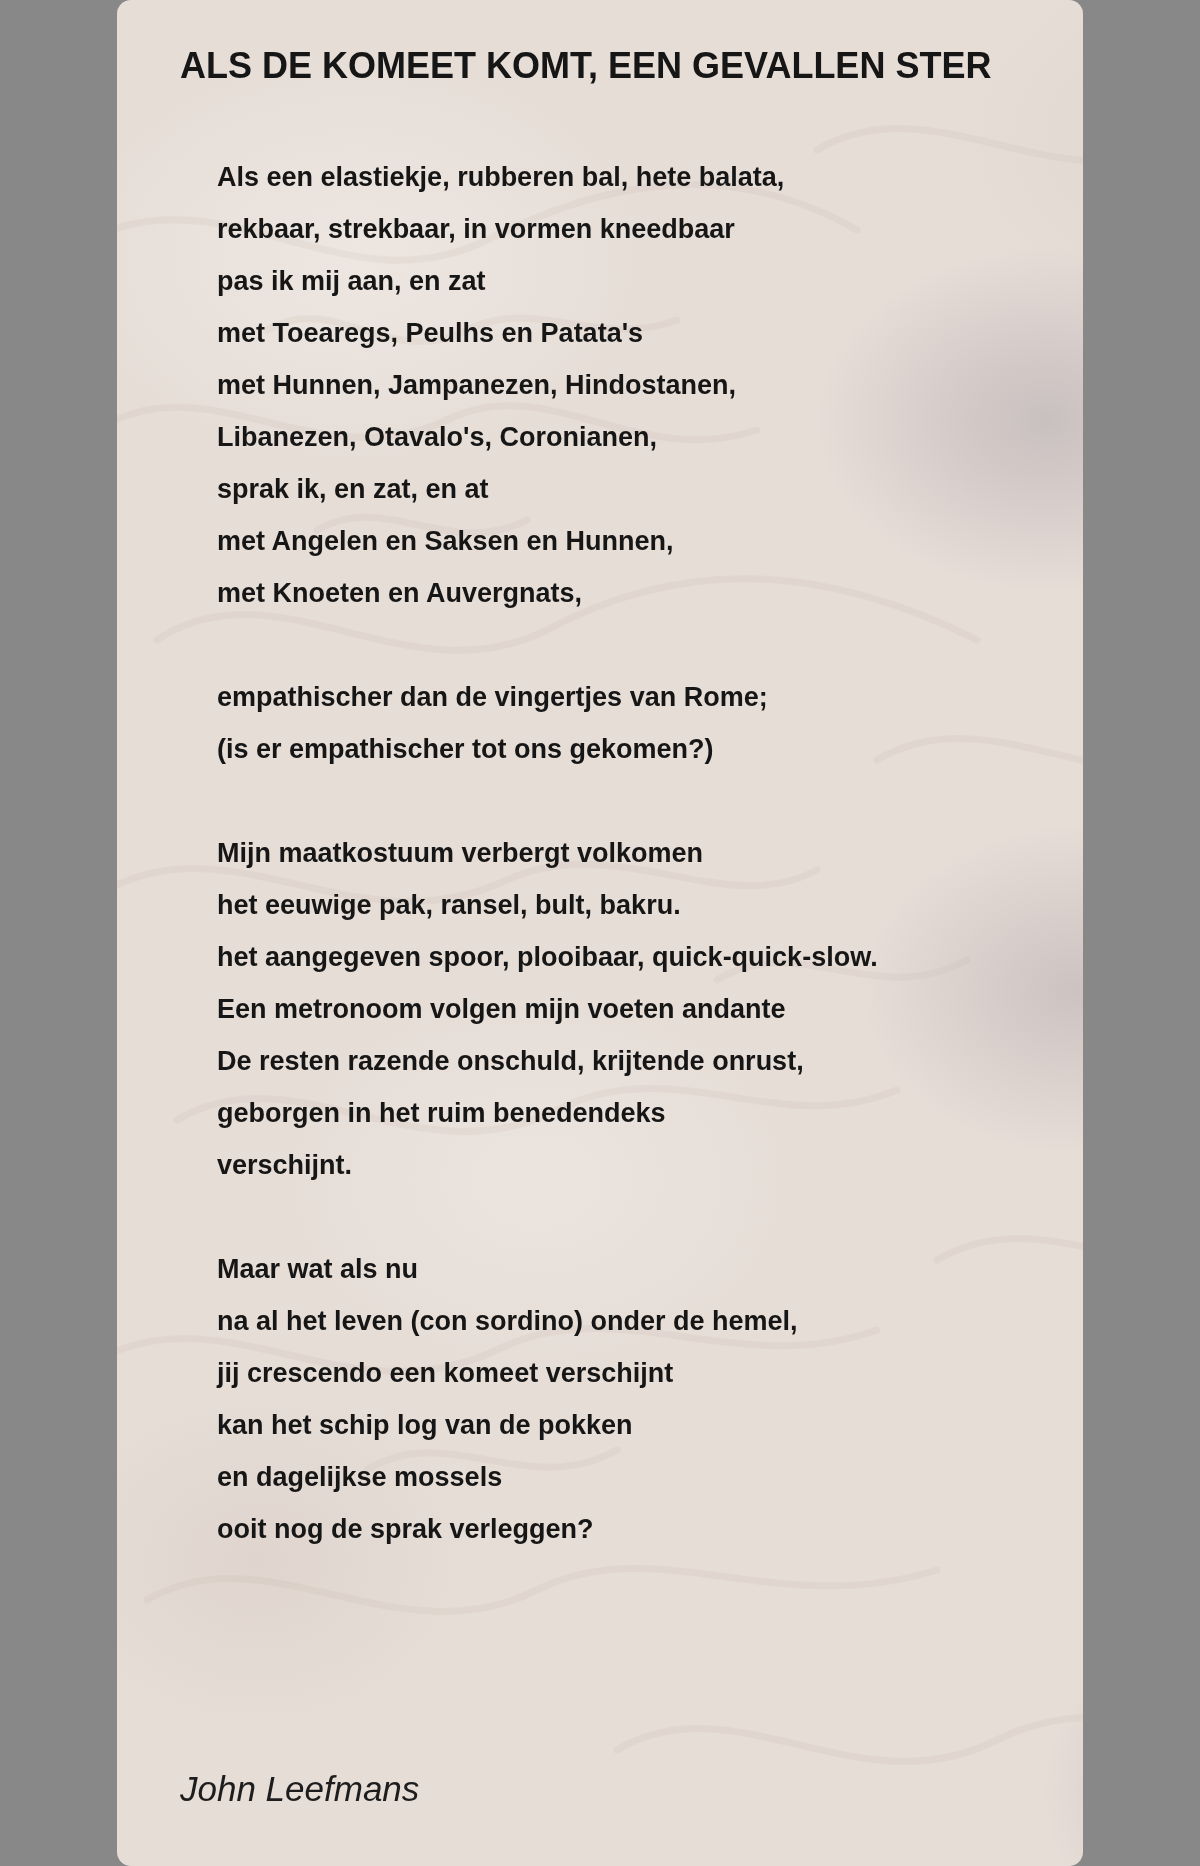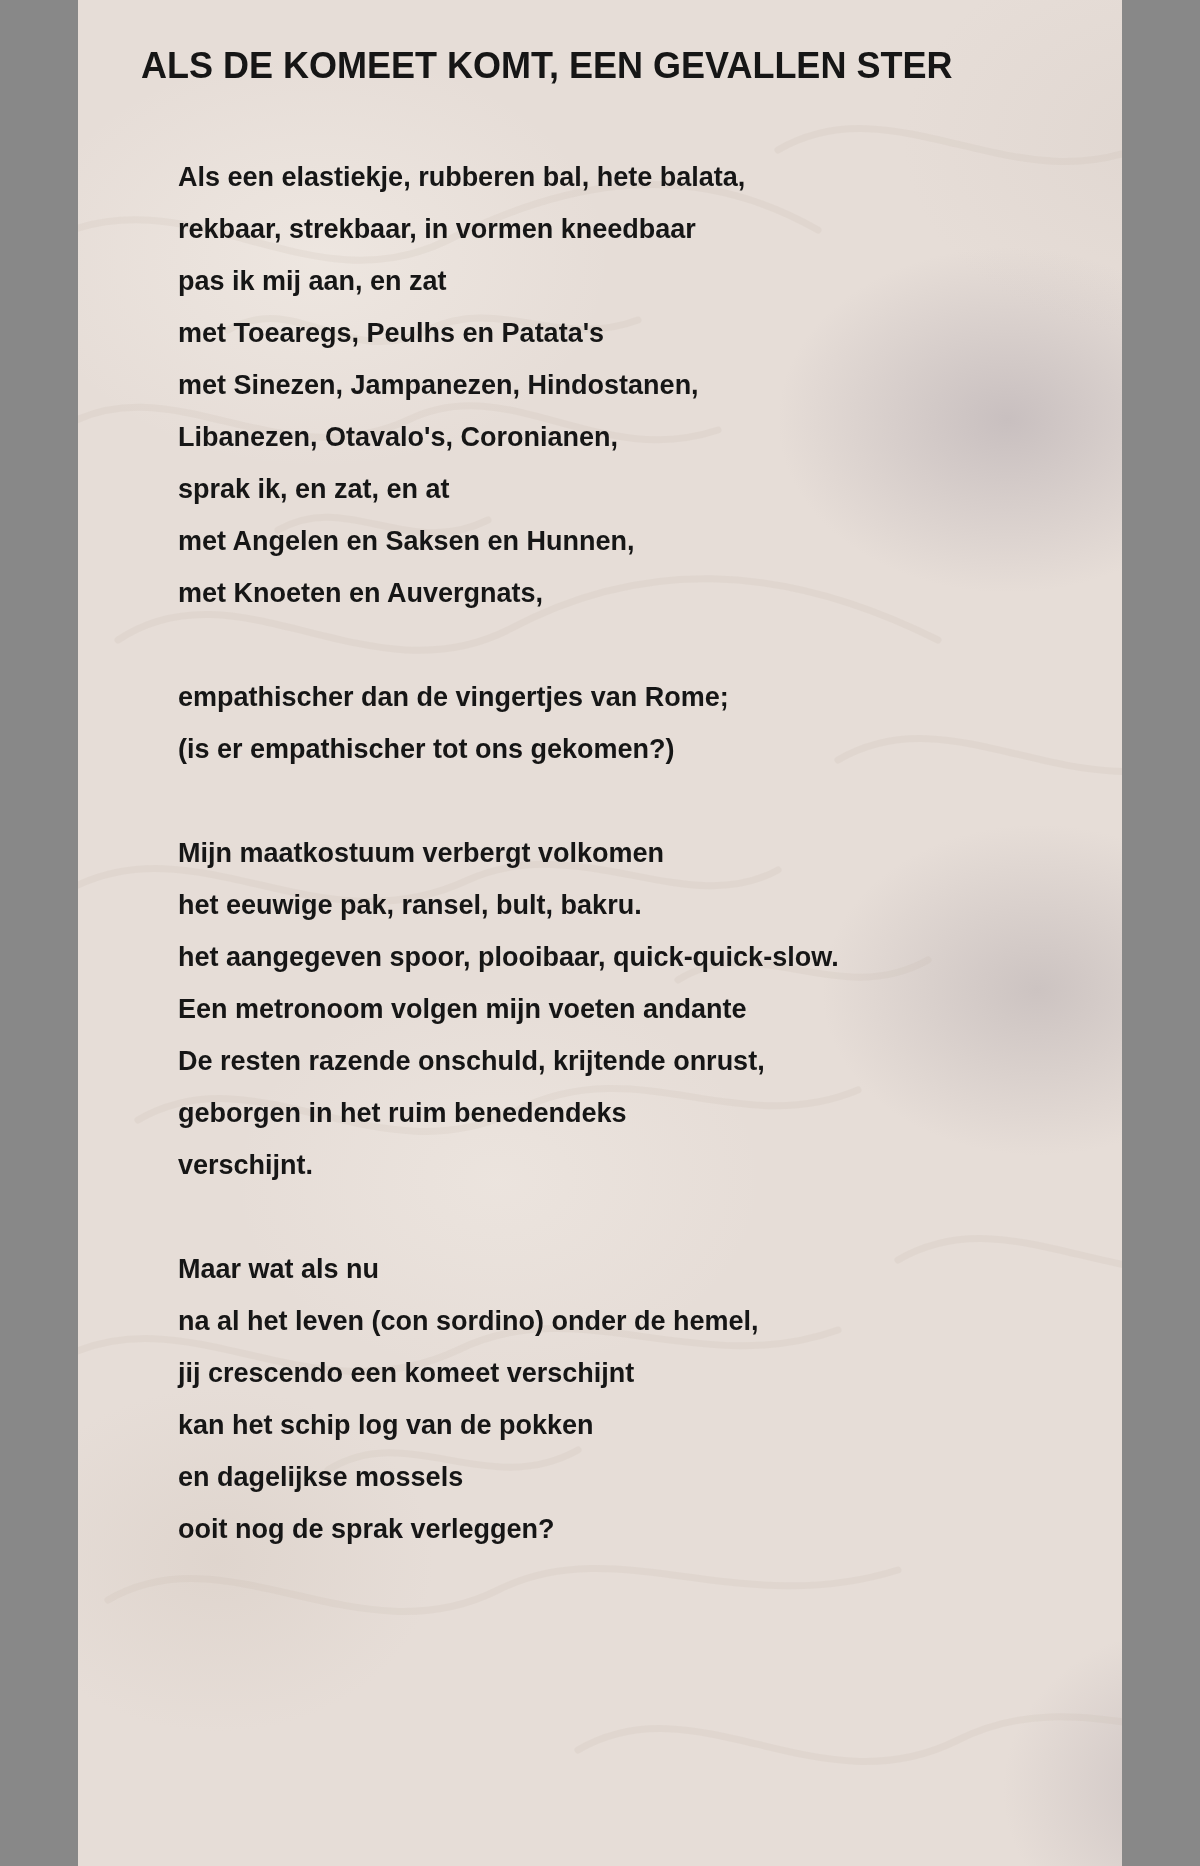--- a/index.html
+++ b/index.html
@@ -2,26 +2,27 @@
 <html style="--bg: #e6ddd7; --text: #161616;"><head>
 <meta charset="utf-8">
 <style>
   html, body {
     margin: 0;
     padding: 0;
     background: #888;
   }
   .page {
     position: relative;
-    width: 1044px;
+    width: 966px;
     height: 1866px;
     margin: 0 auto;
     overflow: hidden;
     background: var(--bg, #e6ddd7);
     font-family: "Liberation Sans", sans-serif;
+    border-radius: 14px;
   }
   
   .texture {
     position: absolute;
     inset: 0;
     background:
       radial-gradient(ellipse 320px 240px at 930px 420px, rgba(176,167,172,0.55), rgba(176,167,172,0) 72%),
       radial-gradient(ellipse 300px 230px at 960px 990px,  rgba(173,164,167,0.45), rgba(173,164,167,0) 72%),
       radial-gradient(ellipse 260px 220px at 1120px 1790px, rgba(178,168,172,0.50), rgba(178,168,172,0) 75%),
       radial-gradient(ellipse 420px 300px at 240px 260px,  rgba(244,238,232,0.55), rgba(244,238,232,0) 70%),
@@ -107,21 +108,21 @@
 
   <div class="content-layer">
     <h1 class="title">ALS DE KOMEET KOMT, EEN GEVALLEN STER</h1>
 
     <div class="poem-body">
         <div class="stanza">
           <div class="line">Als een elastiekje, rubberen bal, hete balata,</div>
           <div class="line">rekbaar, strekbaar, in vormen kneedbaar</div>
           <div class="line">pas ik mij aan, en zat</div>
           <div class="line">met Toearegs, Peulhs en Patata's</div>
-          <div class="line">met Sinezen, Jampanezen, Hindostanen,</div>
+          <div class="line">met Hunnen, Jampanezen, Hindostanen,</div>
           <div class="line">Libanezen, Otavalo's, Coronianen,</div>
           <div class="line">sprak ik, en zat, en at</div>
           <div class="line">met Angelen en Saksen en Hunnen,</div>
           <div class="line">met Knoeten en Auvergnats,</div>
         </div>
         <div class="stanza">
           <div class="line">empathischer dan de vingertjes van Rome;</div>
           <div class="line">(is er empathischer tot ons gekomen?)</div>
         </div>
         <div class="stanza">
@@ -136,15 +137,16 @@
         <div class="stanza">
           <div class="line">Maar wat als nu</div>
           <div class="line">na al het leven (con sordino) onder de hemel,</div>
           <div class="line">jij crescendo een komeet verschijnt</div>
           <div class="line">kan het schip log van de pokken</div>
           <div class="line">en dagelijkse mossels</div>
           <div class="line">ooit nog de sprak verleggen?</div>
         </div>
       </div>
 
+    <div class="author">John Leefmans</div>
   </div>
 
 </div>
 
 </body></html>

